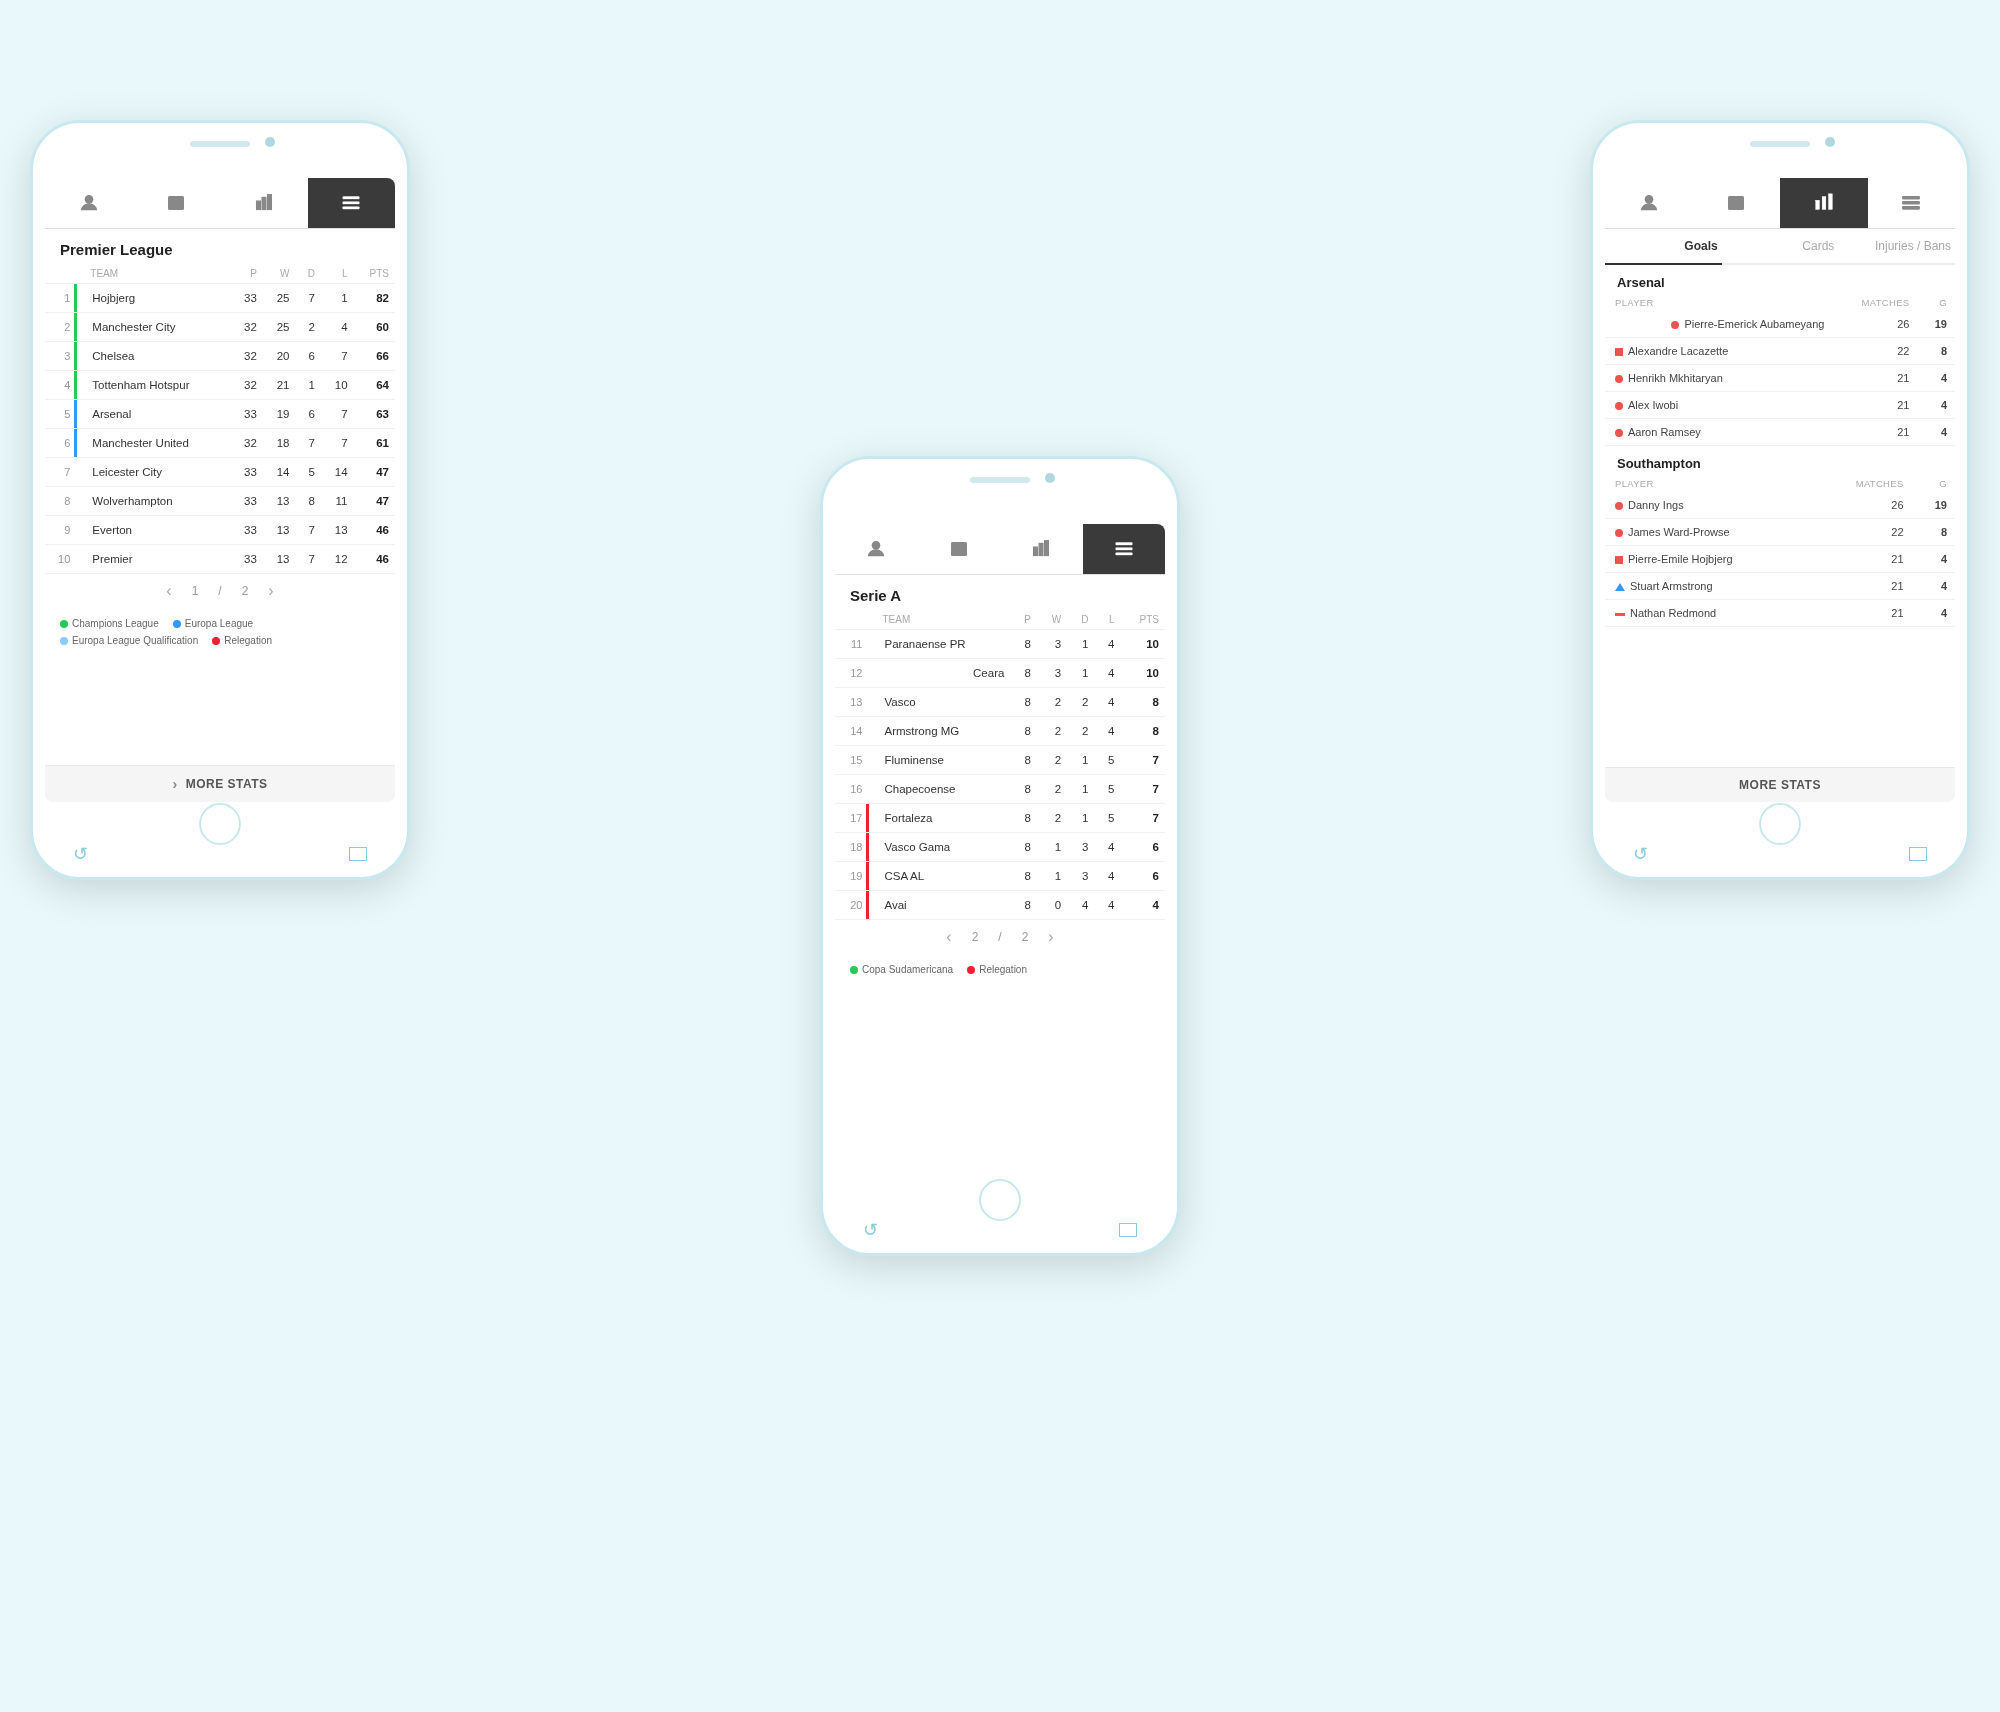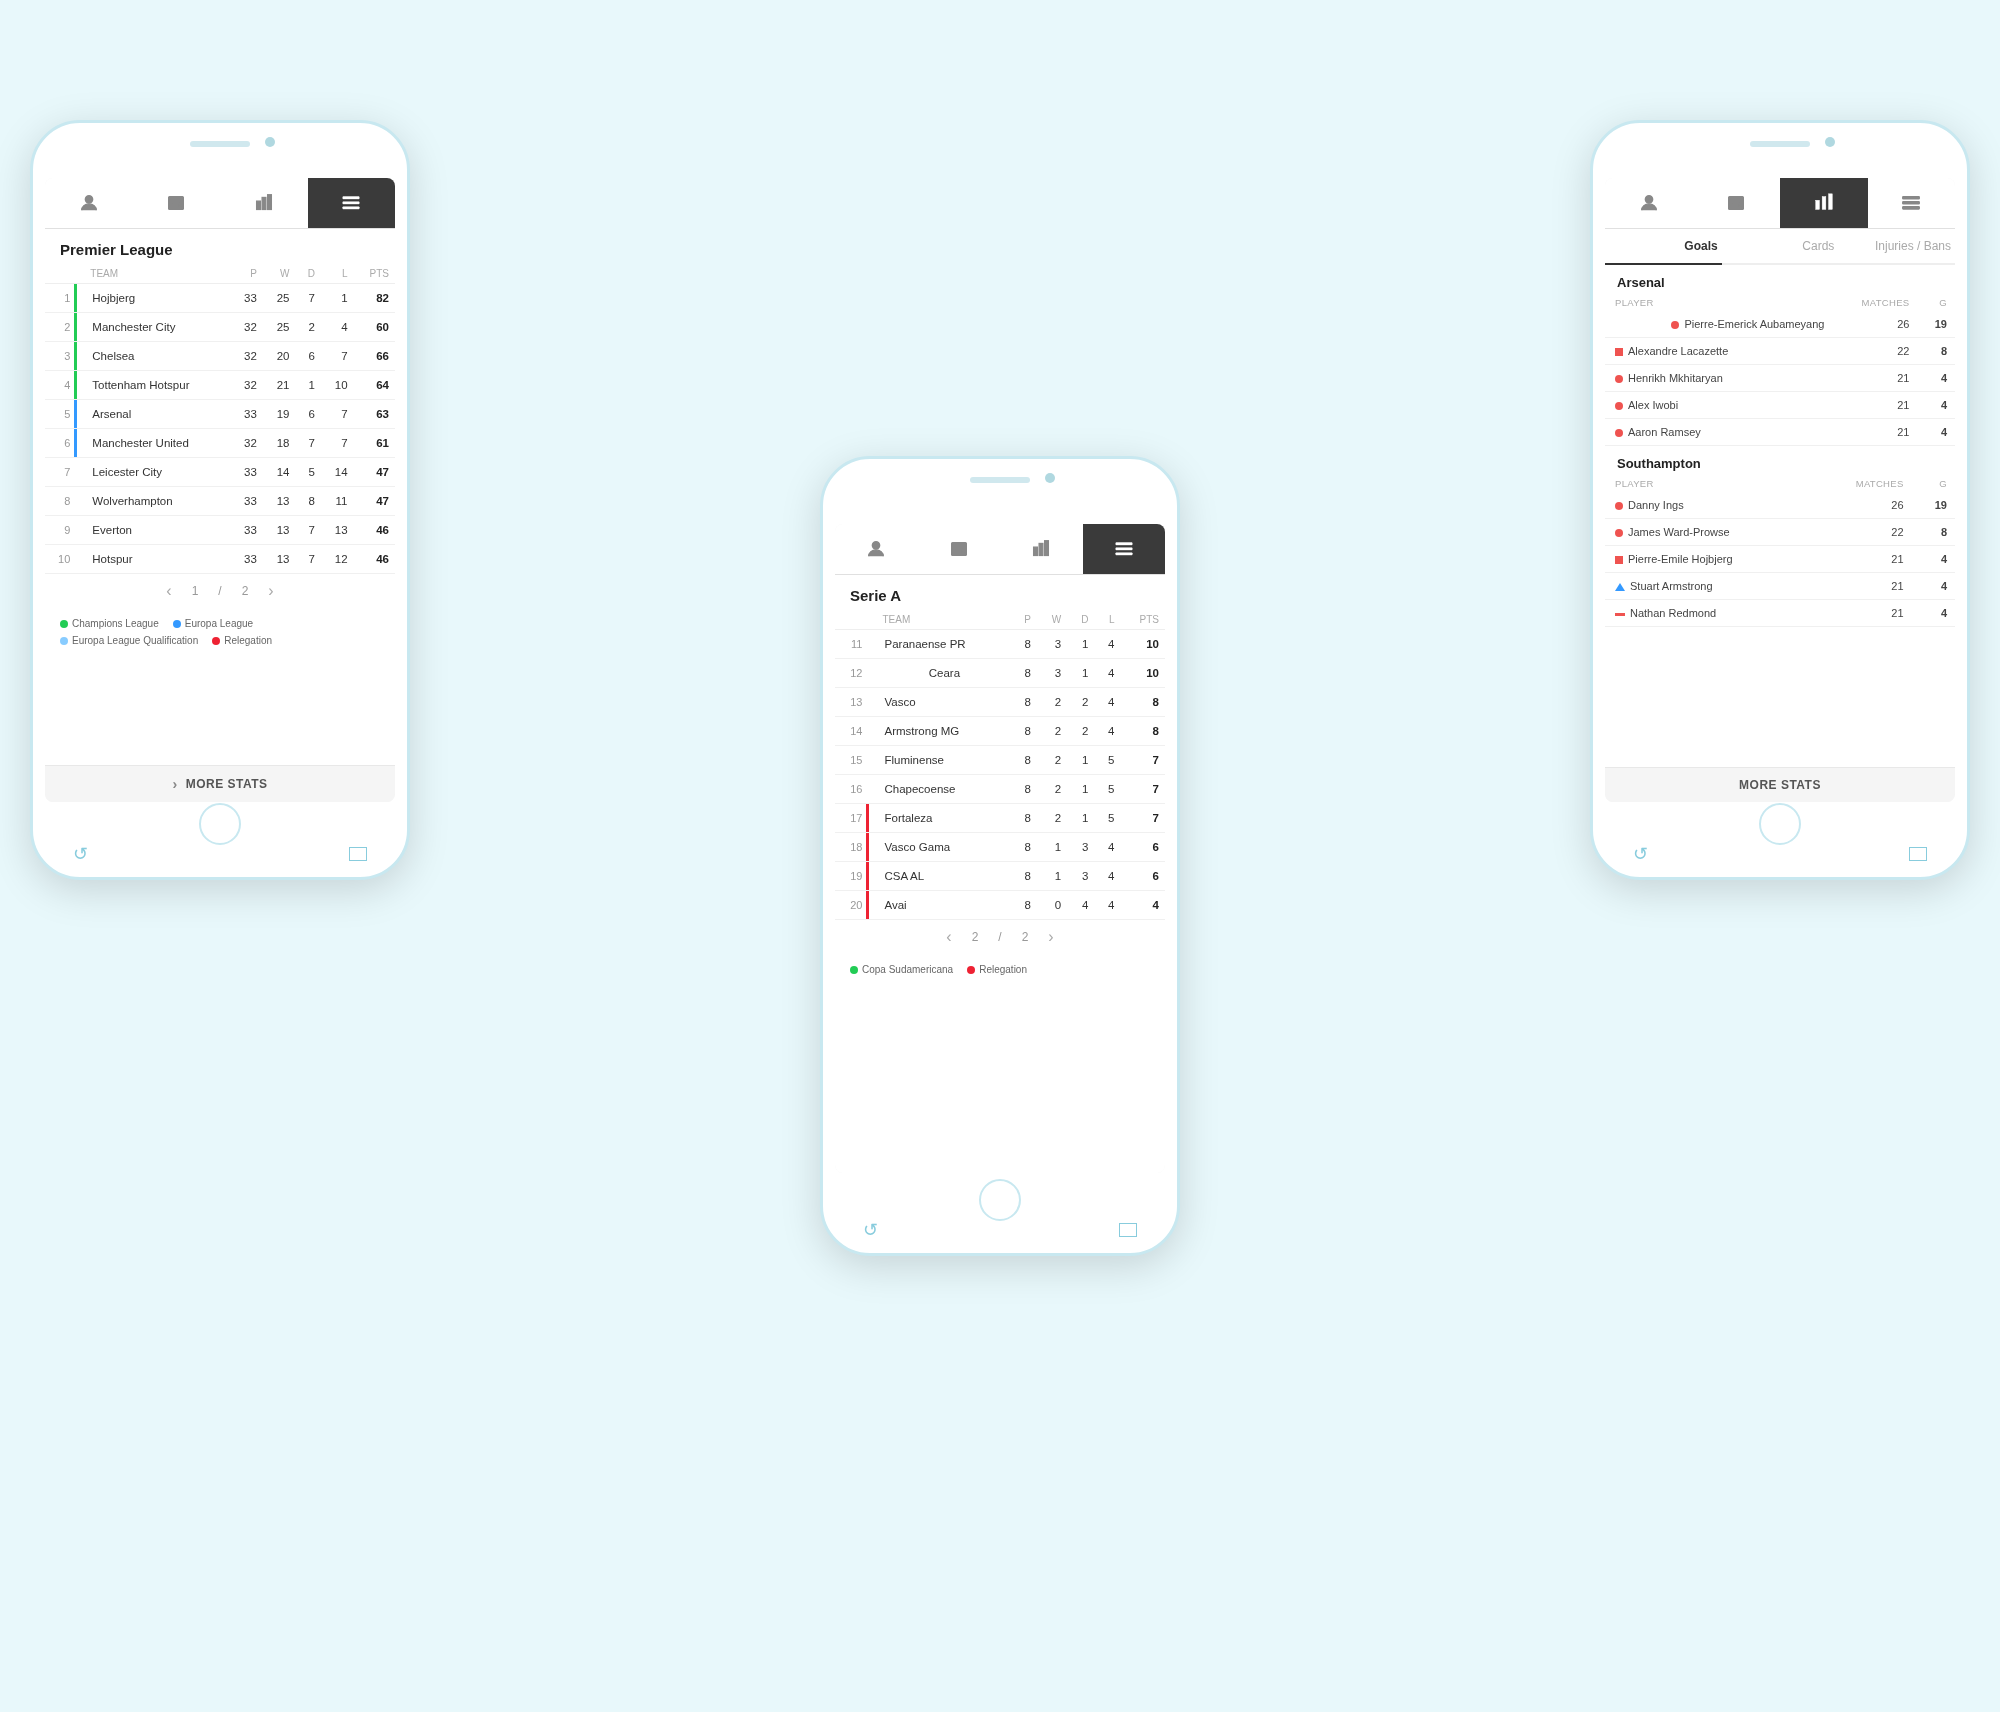--- a/index.html
+++ b/index.html
@@ -500,21 +500,21 @@
       <td>13</td>
       <td>7</td>
       <td>13</td>
       <td style="font-weight:700;color:#222;">46</td>
     </tr>
               <tr>
       <td style="color:#999;font-size:11px;text-align:right;padding-right:4px;">10</td>
       <td style="padding:0;width:3px;">
                   <div style="width:3px;height:28px;background:transparent;"></div>
                 </td>
-      <td style="text-align:left;padding-left:6px;font-size:11.5px;">Hotspur</td>
+      <td style="text-align:left;padding-left:6px;font-size:11.5px;">Premier</td>
       <td>33</td>
       <td>13</td>
       <td>7</td>
       <td>12</td>
       <td style="font-weight:700;color:#222;">46</td>
     </tr>
             </tbody>
         </table>
 
         <div class="pagination">
@@ -622,21 +622,21 @@
       <td>3</td>
       <td>1</td>
       <td>4</td>
       <td style="font-weight:700;color:#222;">10</td>
     </tr>
               <tr>
       <td style="color:#999;font-size:11px;text-align:right;padding-right:4px;">12</td>
       <td style="padding:0;width:3px;">
                   <div style="width:3px;height:28px;background:transparent;"></div>
                 </td>
-      <td style="text-align:center;padding-left:6px;font-size:11.5px;">Ceara</td>
+      <td style="text-align:right;padding-left:6px;font-size:11.5px;">Ceara</td>
       <td>8</td>
       <td>3</td>
       <td>1</td>
       <td>4</td>
       <td style="font-weight:700;color:#222;">10</td>
     </tr>
               <tr>
       <td style="color:#999;font-size:11px;text-align:right;padding-right:4px;">13</td>
       <td style="padding:0;width:3px;">
                   <div style="width:3px;height:28px;background:transparent;"></div>

